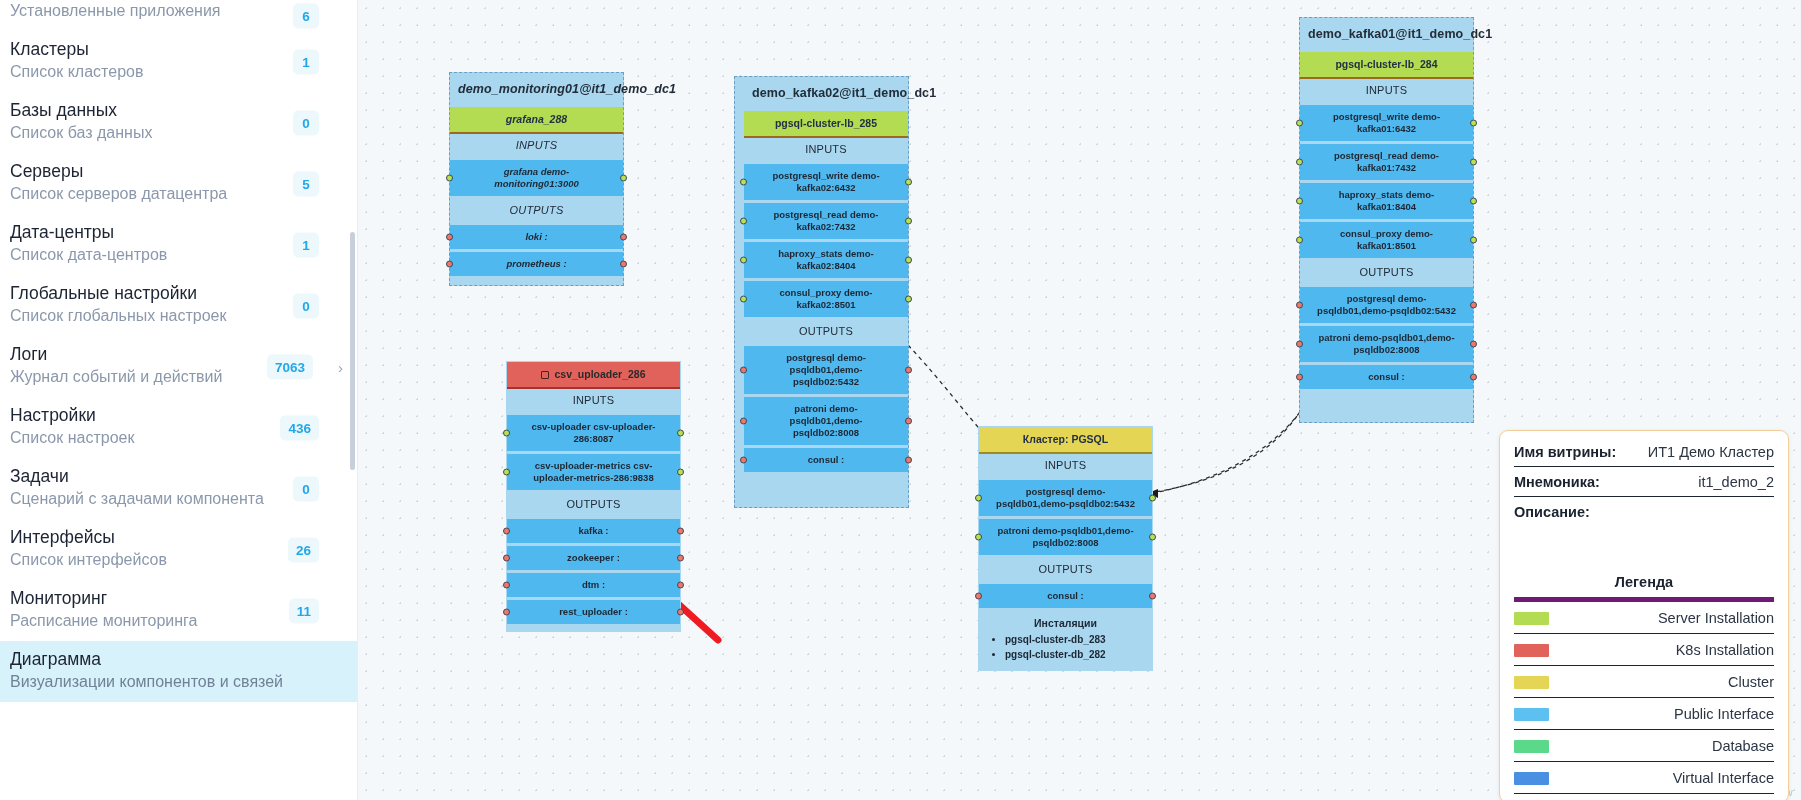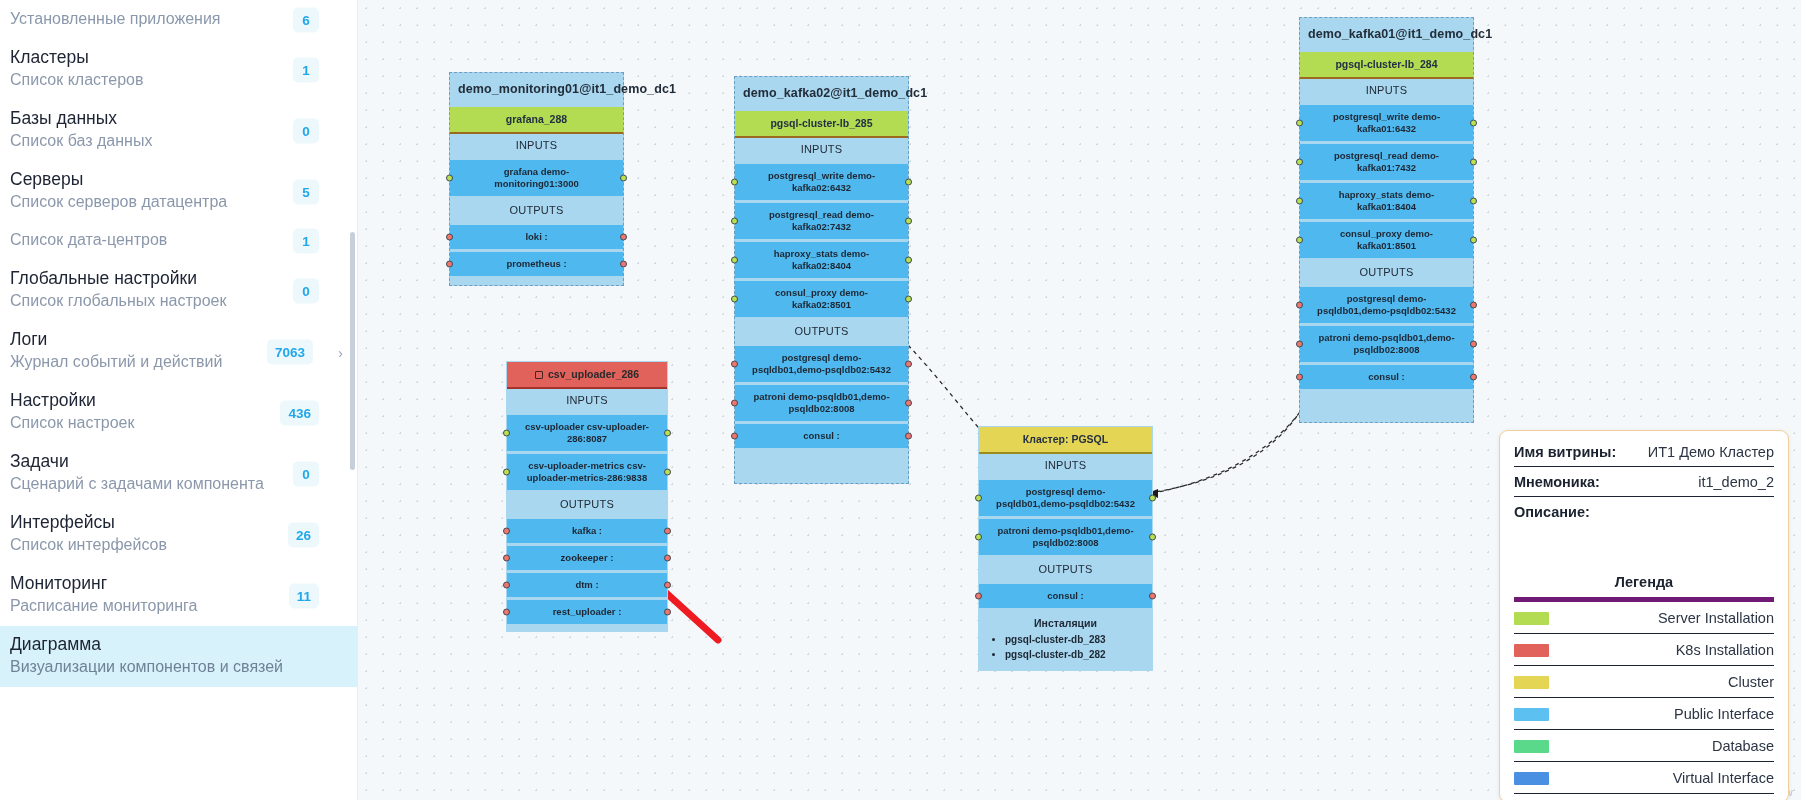--- a/index.html
+++ b/index.html
@@ -133,40 +133,41 @@
   .swatch { width: 35px; height: 13px; border-radius: 1px; flex: 0 0 35px; }
   .ltext { font-size: 14.5px; color: #2b3544; }
 </style>
 </head>
 <body>
 
 <div id="app">
 
   <nav class="sidebar">
     <div id="nav-list">
-        <div class="nav-item" style="padding-top: 8px;">
+        <div class="nav-item" style="padding-top: 0px;">
           <div class="nav-sub">Установленные приложения</div>
           <div class="nav-badge">6</div>
         </div>
         <div class="nav-item">
           <div class="nav-title">Кластеры</div>
           <div class="nav-sub">Список кластеров</div>
           <div class="nav-badge">1</div>
         </div>
         <div class="nav-item">
           <div class="nav-title">Базы данных</div>
           <div class="nav-sub">Список баз данных</div>
           <div class="nav-badge">0</div>
         </div>
         <div class="nav-item">
           <div class="nav-title">Серверы</div>
           <div class="nav-sub">Список серверов датацентра</div>
           <div class="nav-badge">5</div>
         </div>
         <div class="nav-item">
+          <div class="nav-title">Дата-центры</div>
           <div class="nav-sub">Список дата-центров</div>
           <div class="nav-badge">1</div>
         </div>
         <div class="nav-item">
           <div class="nav-title">Глобальные настройки</div>
           <div class="nav-sub">Список глобальных настроек</div>
           <div class="nav-badge">0</div>
         </div>
         <div class="nav-item">
           <div class="nav-title">Логи</div>
@@ -210,36 +211,36 @@
       <path d="M 944,250 C 1010,330 960,460 800,492" stroke="#2b2b2b" stroke-width="1.3" fill="none" stroke-dasharray="4 4"></path>
       <polygon points="790,493 800,489 800,498" fill="#1b1b1b"></polygon>
       <polygon points="712,495 702,490 702,500" fill="#1b1b1b"></polygon>
     </svg>
 
     <svg class="edges" width="1443" height="800">
       <line x1="360" y1="640" x2="250" y2="540" stroke="#ee1c22" stroke-width="7" stroke-linecap="round"></line>
       <polygon points="243,530 268,553 234,554" fill="#ee1c22"></polygon>
     </svg>
 
-    <div class="node" style="left:91px; top:72px; width:175px;">
+    <div class="node" style="left:91px; top:72px; width:175px;font-style:italic;">
       <div class="node-title">demo_monitoring01@it1_demo_dc1</div>
       <div class="band green">grafana_288</div>
       <div class="sect">INPUTS</div>
       <div>
           <div class="row">grafana demo-monitoring01:3000<span class="port l in"></span><span class="port r in"></span></div>
         </div>
       <div class="sect">OUTPUTS</div>
       <div>
           <div class="row">loki :<span class="port l out"></span><span class="port r out"></span></div>
           <div class="row">prometheus :<span class="port l out"></span><span class="port r out"></span></div>
         </div>
       <div class="spacer"></div>
     </div>
 
-    <div class="node" style="left:376px; top:76px; width:175px;">
+    <div class="node" style="left:376px; top:76px; width:175px;padding-left:9px;">
       <div class="node-title">demo_kafka02@it1_demo_dc1</div>
       <div class="band green">pgsql-cluster-lb_285</div>
       <div class="sect">INPUTS</div>
       <div>
           <div class="row">postgresql_write demo-kafka02:6432<span class="port l in"></span><span class="port r in"></span></div>
           <div class="row">postgresql_read demo-kafka02:7432<span class="port l in"></span><span class="port r in"></span></div>
           <div class="row">haproxy_stats demo-kafka02:8404<span class="port l in"></span><span class="port r in"></span></div>
           <div class="row">consul_proxy demo-kafka02:8501<span class="port l in"></span><span class="port r in"></span></div>
         </div>
       <div class="sect">OUTPUTS</div>
@@ -263,21 +264,21 @@
         </div>
       <div class="sect">OUTPUTS</div>
       <div>
           <div class="row">postgresql demo-psqldb01,demo-psqldb02:5432<span class="port l out"></span><span class="port r out"></span></div>
           <div class="row">patroni demo-psqldb01,demo-psqldb02:8008<span class="port l out"></span><span class="port r out"></span></div>
           <div class="row">consul :<span class="port l out"></span><span class="port r out"></span></div>
         </div>
       <div class="spacer" style="min-height:30px"></div>
     </div>
 
-    <div class="node nodash" style="left:148px; top:361px; width:162px;">
+    <div class="node nodash" style="left:148px; top:361px; width:175px;">
       <div class="band red">
         <span class="red-sq"></span><span>csv_uploader_286</span>
       </div>
       <div class="sect">INPUTS</div>
       <div>
           <div class="row">csv-uploader csv-uploader-286:8087<span class="port l in"></span><span class="port r in"></span></div>
           <div class="row">csv-uploader-metrics csv-uploader-metrics-286:9838<span class="port l in"></span><span class="port r in"></span></div>
         </div>
       <div class="sect">OUTPUTS</div>
       <div>

